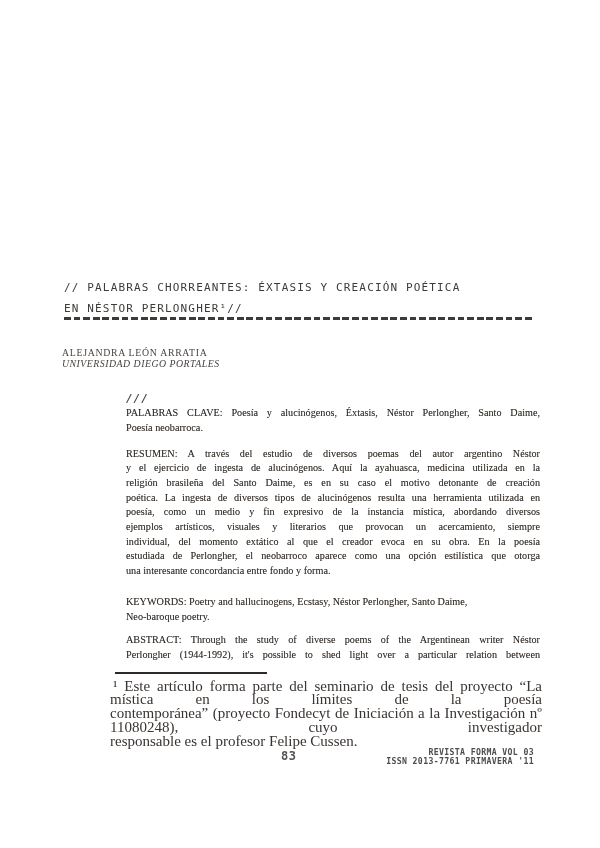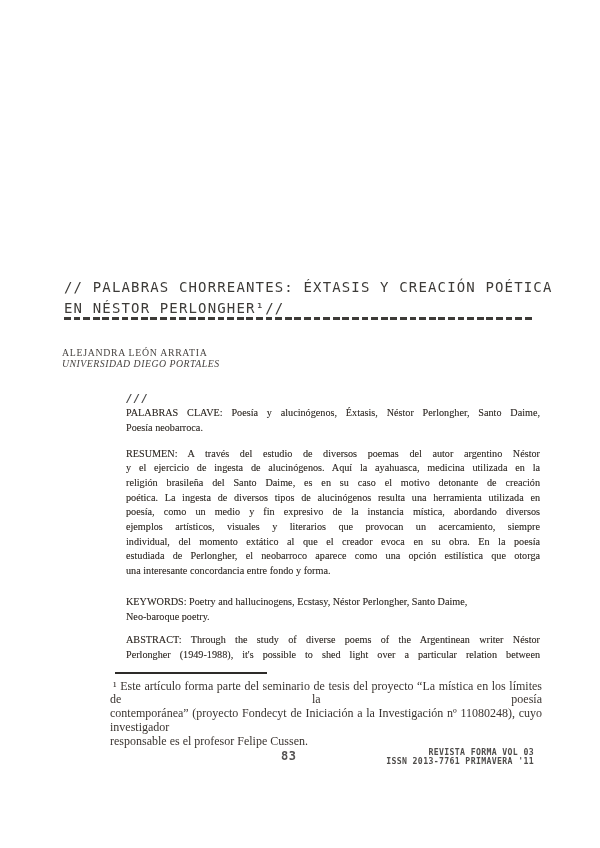--- a/index.html
+++ b/index.html
@@ -6,21 +6,21 @@
   .page {
     position:relative; width:600px; height:848px; background:#ffffff;
     overflow:hidden;
     font-family:"Liberation Serif", serif;
     color:var(--ink, #342f2b);
   }
   
   .mono { font-family:"DejaVu Sans Mono", monospace; }
   .title-line {
     position:absolute; left:64px; width:480px;
-    font-size:14px; line-height:13px; letter-spacing:1.15px;
+    font-size:11px; line-height:13px; letter-spacing:1.15px;
     color:var(--title-ink, #3d3b38); white-space:nowrap;
   }
   .title-dashes {
     position:absolute; left:64px; top:317px; width:468px; height:2.6px;
     background:repeating-linear-gradient(90deg,
       var(--title-ink, #3d3b38) 0px, var(--title-ink, #3d3b38) 6.8px,
       transparent 6.8px, transparent 9.6px);
   }
   
   .author-name {
@@ -45,21 +45,21 @@
   .jl { text-align:justify; text-align-last:justify; }  
   .jn { text-align:left; }                              
   .textblock div { text-shadow:0 0 0.4px rgba(60,50,40,0.45);font-family:Liberation Serif, serif; }
   
   .footnote-rule {
     position:absolute; left:115px; top:672px; width:152px; height:2.4px;
     background:var(--rule, #2d2b29);
   }
   .footnote {
     position:absolute; left:110px; top:679.5px; width:432px;
-    font-size:12px; line-height:13.9px; color:#3a3430;
+    font-size:15px; line-height:13.9px; color:#3a3430;
   }
   .footnote .fn-first { text-indent:3px; }
   
   .page-number {
     position:absolute; left:281px; top:749px;
     font-size:12px; font-weight:bold; letter-spacing:0.5px; color:#555353;
   }
   .journal-block {
     position:absolute; right:66px; top:748px; text-align:right;
     font-size:8.2px; font-weight:bold; letter-spacing:0.35px;
@@ -97,21 +97,21 @@
     <div class="jn">una interesante concordancia entre fondo y forma.</div>
   </div>
 
   <div class="textblock keywords">
     <div class="jn">KEYWORDS: Poetry and hallucinogens, Ecstasy, Néstor Perlongher, Santo Daime,</div>
     <div class="jn">Neo-baroque poetry.</div>
   </div>
 
   <div class="textblock abstract">
     <div class="jl">ABSTRACT: Through the study of diverse poems of the Argentinean writer Néstor</div>
-    <div class="jl">Perlongher (1949-1988), it's possible to shed light over a particular relation between</div>
+    <div class="jl">Perlongher (1944-1992), it's possible to shed light over a particular relation between</div>
   </div>
 
   <div class="footnote-rule"></div>
   <div class="footnote">
     <div class="jl fn-first">¹ Este artículo forma parte del seminario de tesis del proyecto “La mística en los límites de la poesía</div>
     <div class="jl">contemporánea” (proyecto Fondecyt de Iniciación a la Investigación nº 11080248), cuyo investigador</div>
     <div class="jn">responsable es el profesor Felipe Cussen.</div>
   </div>
 
   <div class="mono page-number">83</div>

